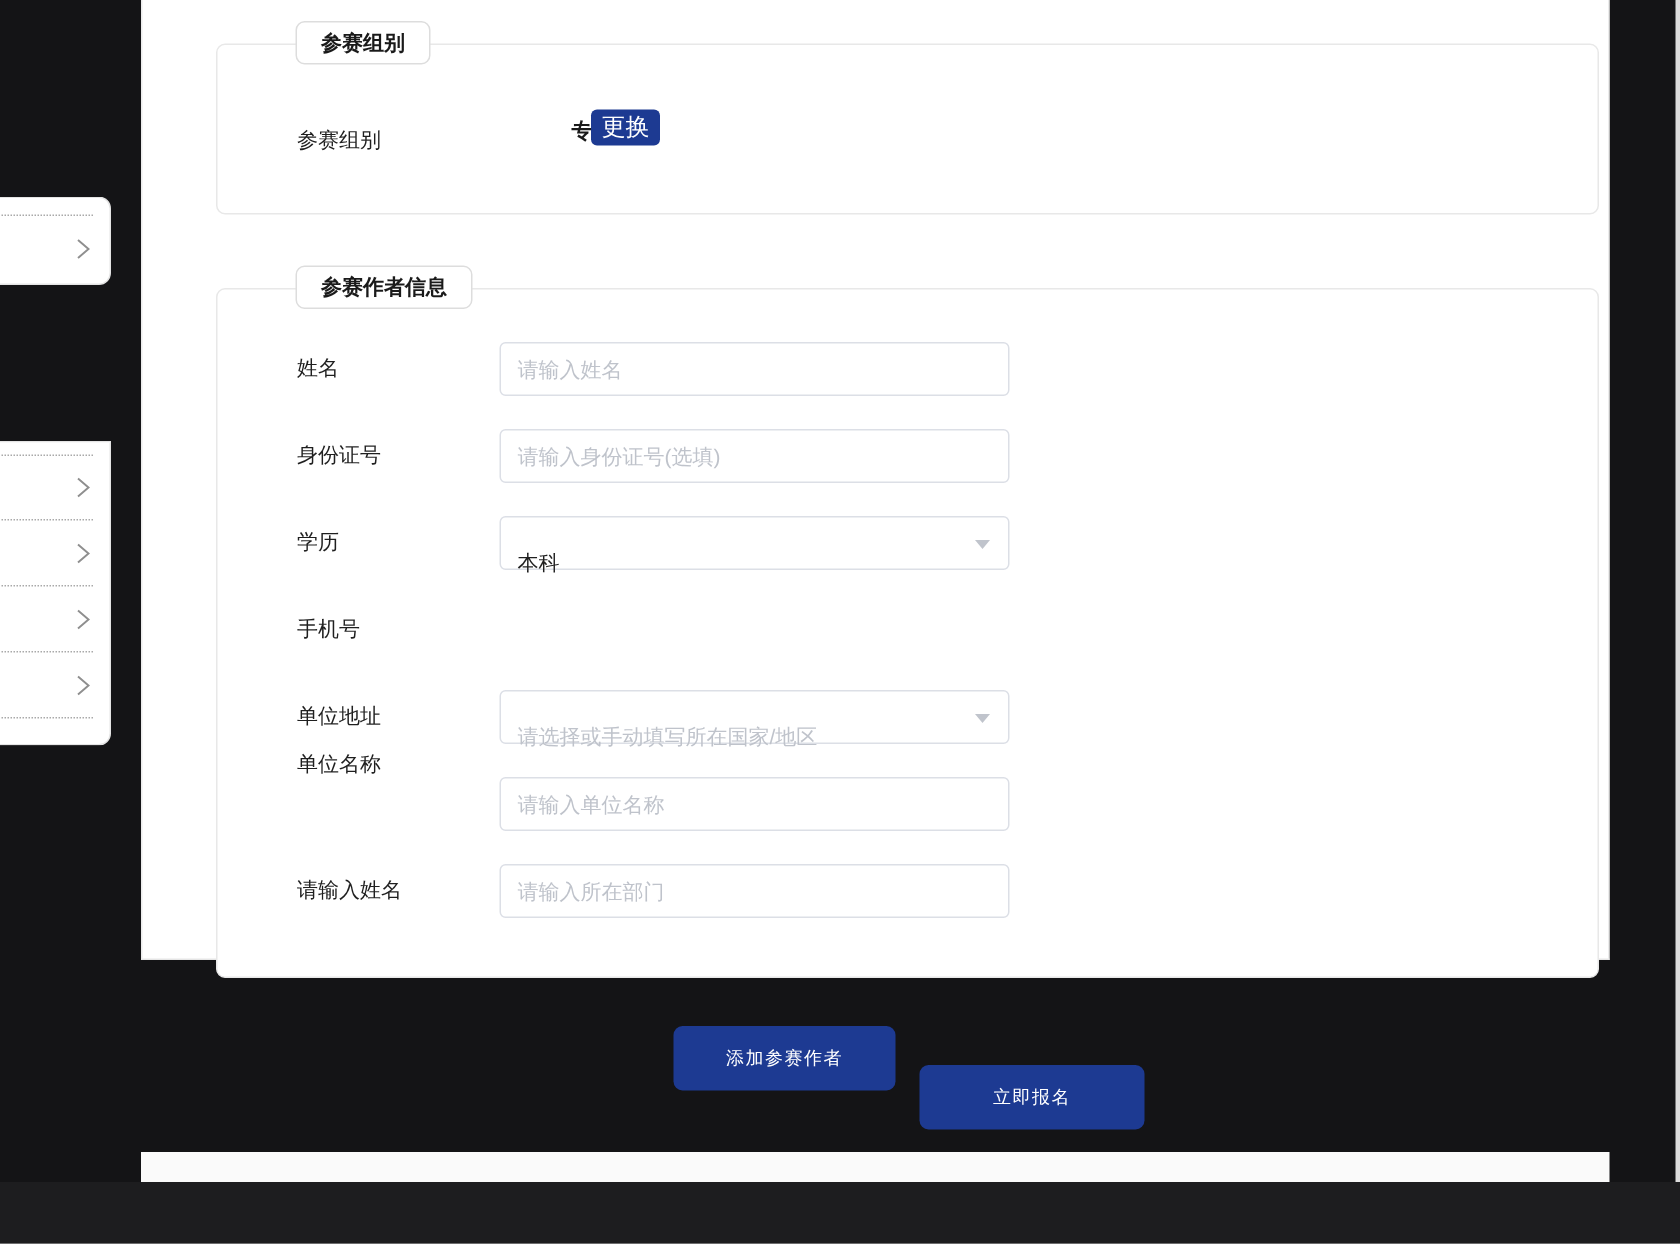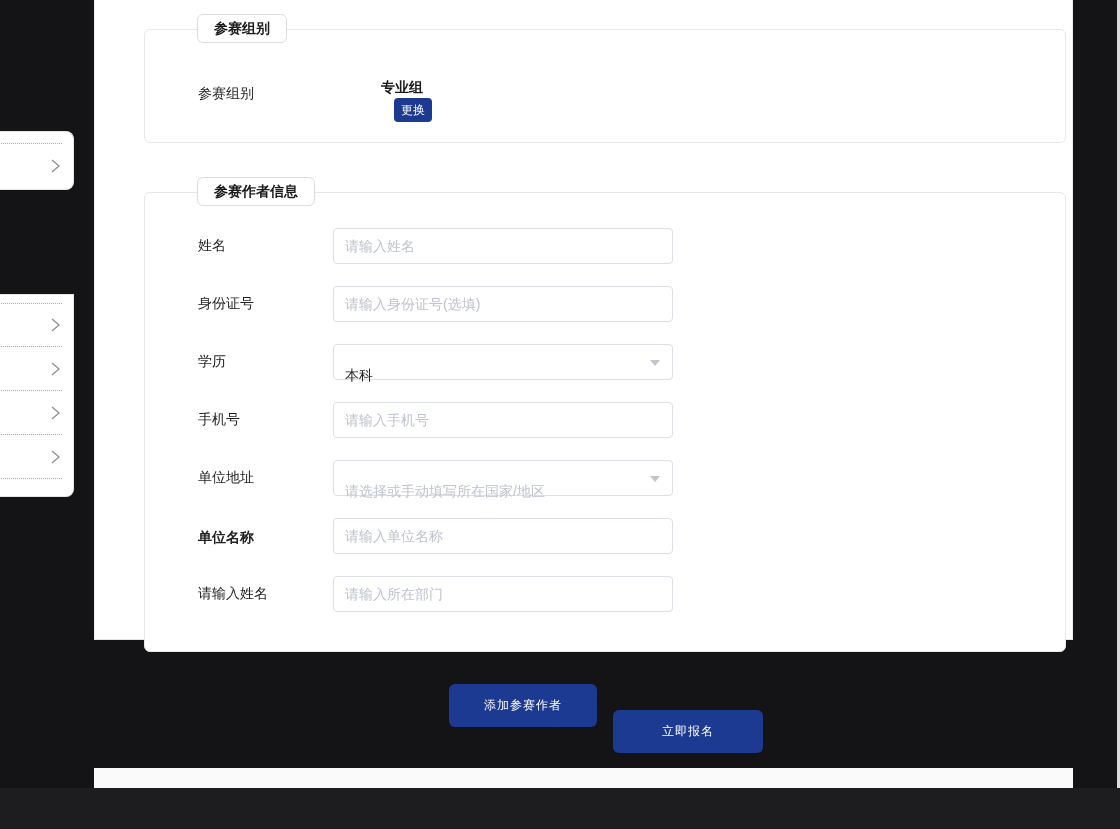--- a/index.html
+++ b/index.html
@@ -63,24 +63,23 @@
   }
 
   
   #group-row-label { top: 76px; }
   #group-row-value {
     position: absolute; left: 238px; top: 76px; height: 24px;
     display: flex; align-items: center; font-size: 14px; font-weight: 700; color: #1a1a1a; margin-left: 48px;
   }
   #change-chip {
     position: absolute; left: 299px; top: 73px; height: 24px; padding: 0 7px;
-    background: #1d3a92; color: #fff; font-size: 12px; border: none; border-radius: 4px;
+    background: #1d3a92; color: #fff; font-size: 16px; border: none; border-radius: 4px;
     display: flex; align-items: center; cursor: pointer;
     font-family: "Liberation Sans", "DejaVu Sans", sans-serif;
-    margin-top: 25px;
   }
 
   
   .action-btn {
     position: absolute; top: 684px; height: 43px; border: none; border-radius: 6px;
     background: #1d3a92; color: #ffffff; font-size: 12px; letter-spacing: 1px;
     cursor: pointer; font-family: "Liberation Sans", "DejaVu Sans", sans-serif;
   }
   #btn-add { left: 354px; width: 148px; }
   #btn-register { left: 518px; width: 150px; margin-top: 26px; }
@@ -159,29 +158,28 @@
     <div class="form-label" style="top:286px;">身份证号</div>
     <input class="ctrl" style="top: 286px;" type="text" placeholder="请输入身份证号(选填)">
 
     <div class="form-label" style="top:344px;">学历</div>
     <div class="ctrl select-box" style="top:344px;">
       <span class="sel-text">本科</span>
       <span class="caret-down"></span>
     </div>
 
     <div class="form-label" style="top:402px;">手机号</div>
-    <input class="ctrl" style="top: 402px;" type="text" placeholder="请输入手机号">
 
     <div class="form-label" style="top:460px;">单位地址</div>
     <div class="ctrl select-box" style="top:460px;">
       <span class="sel-text is-placeholder">请选择或手动填写所在国家/地区</span>
       <span class="caret-down"></span>
     </div>
 
-    <div class="form-label" style="top:520px;font-weight:bold;">单位名称</div>
+    <div class="form-label" style="top:492px;">单位名称</div>
     <input class="ctrl" style="top: 518px;" type="text" placeholder="请输入单位名称">
 
     <div class="form-label" style="top:576px;">请输入姓名</div>
     <input class="ctrl" style="top: 576px;" type="text" placeholder="请输入所在部门">
 
     <button class="action-btn" id="btn-add">添加参赛作者</button>
     <button class="action-btn" id="btn-register">立即报名</button>
   </div>
 
   <div id="pre-footer-band"></div>

